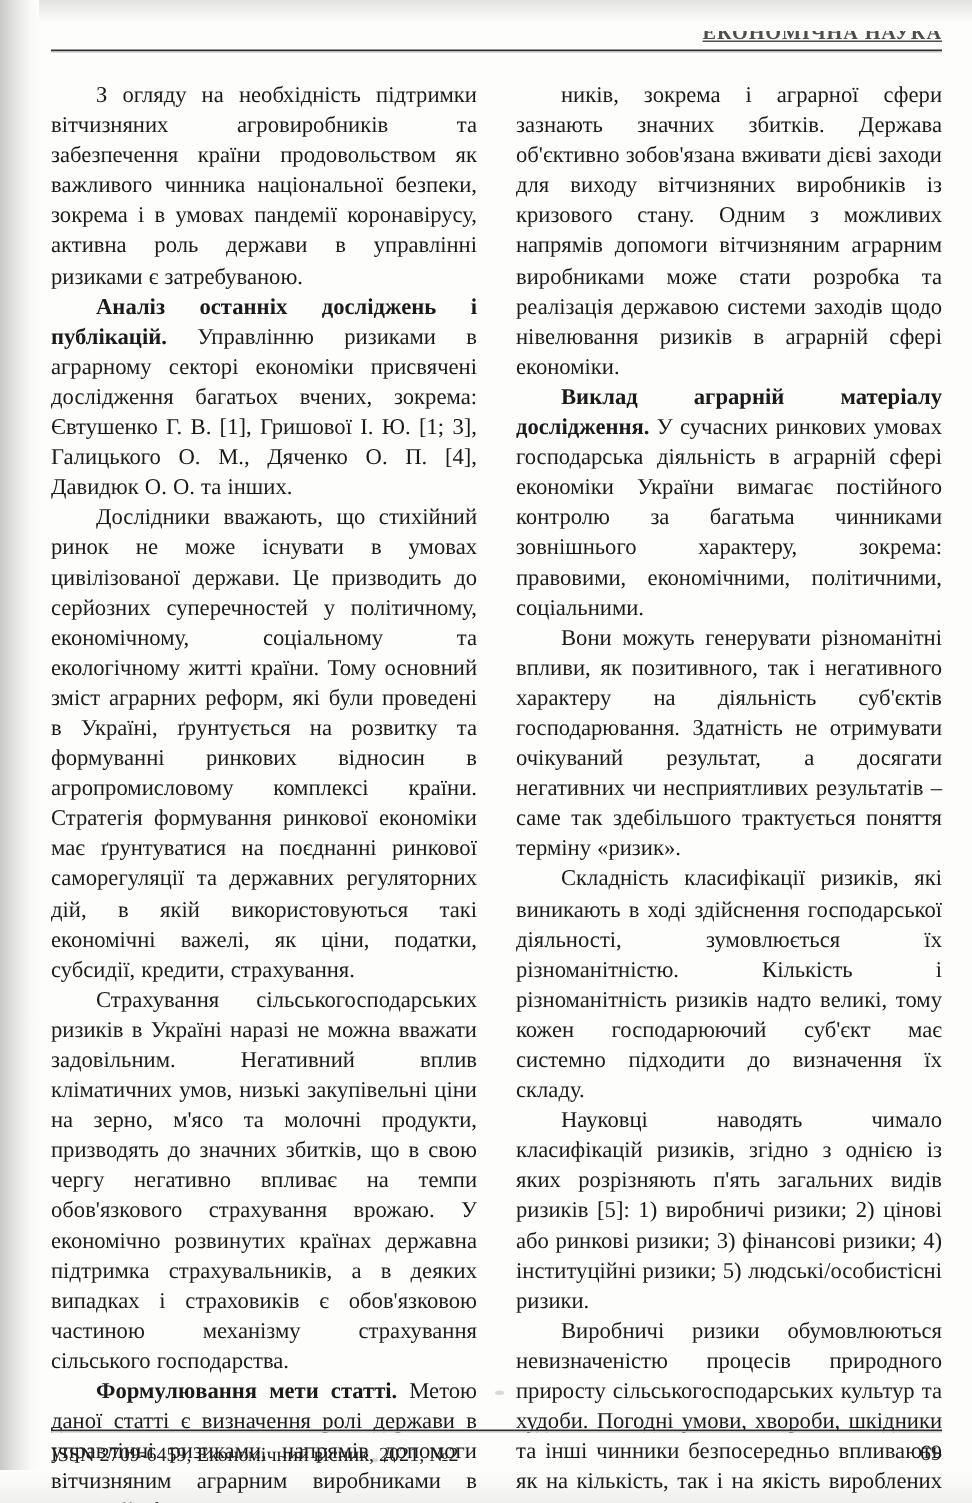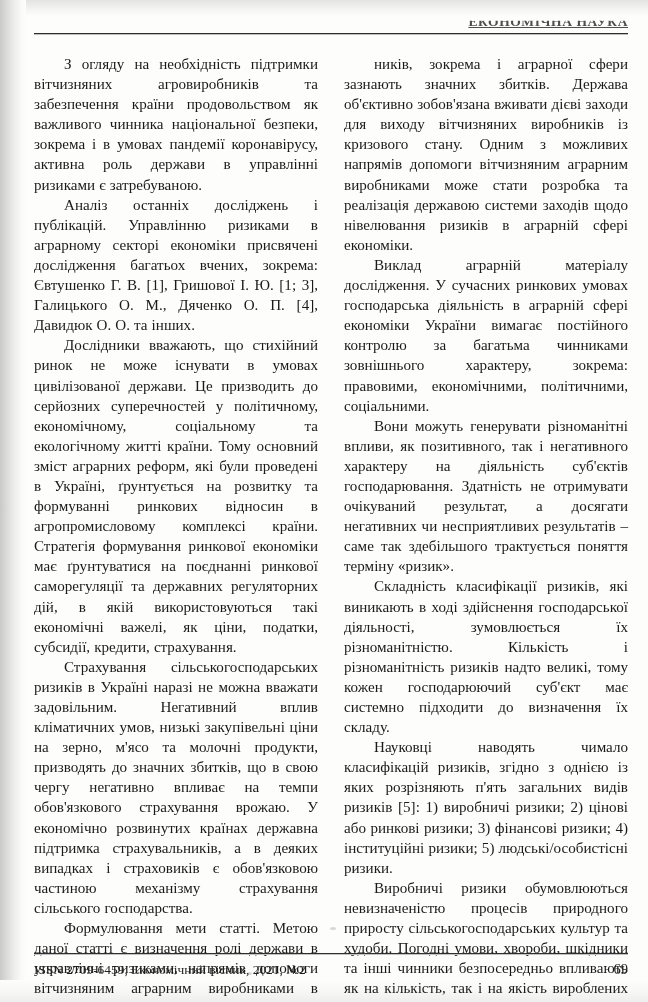--- a/index.html
+++ b/index.html
@@ -109,21 +109,21 @@
     text-justify: inter-word;
     hyphens: manual;
     word-spacing: 0.02em;
   }
 
   p.para + p.para {
     margin-top: 0;
   }
 
   .lead {
-    font-weight: normal;
+    font-weight: bold;
   }
 
   
   .footer {
     position: absolute;
     left: 34px;
     bottom: 22px;
     width: 594px;
     height: 20px;
   }

